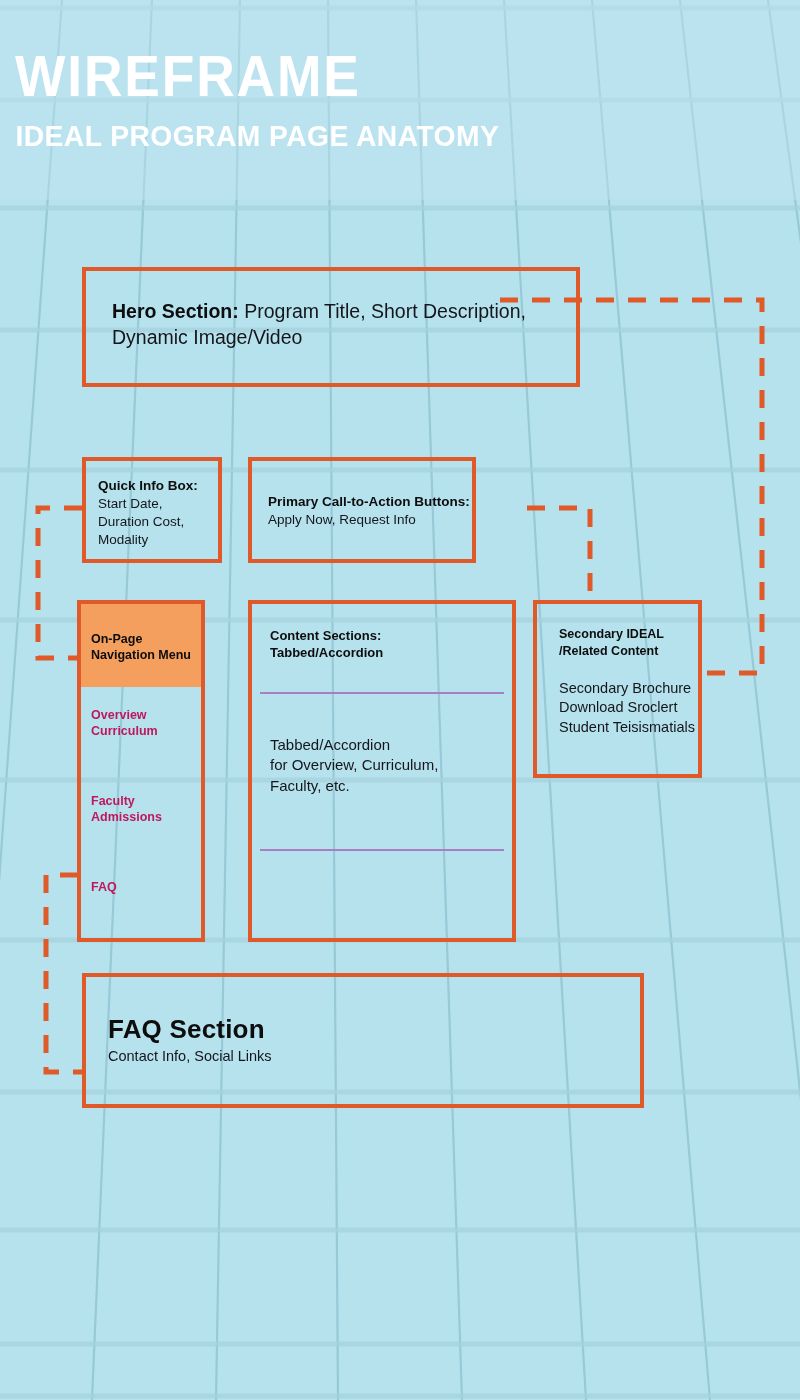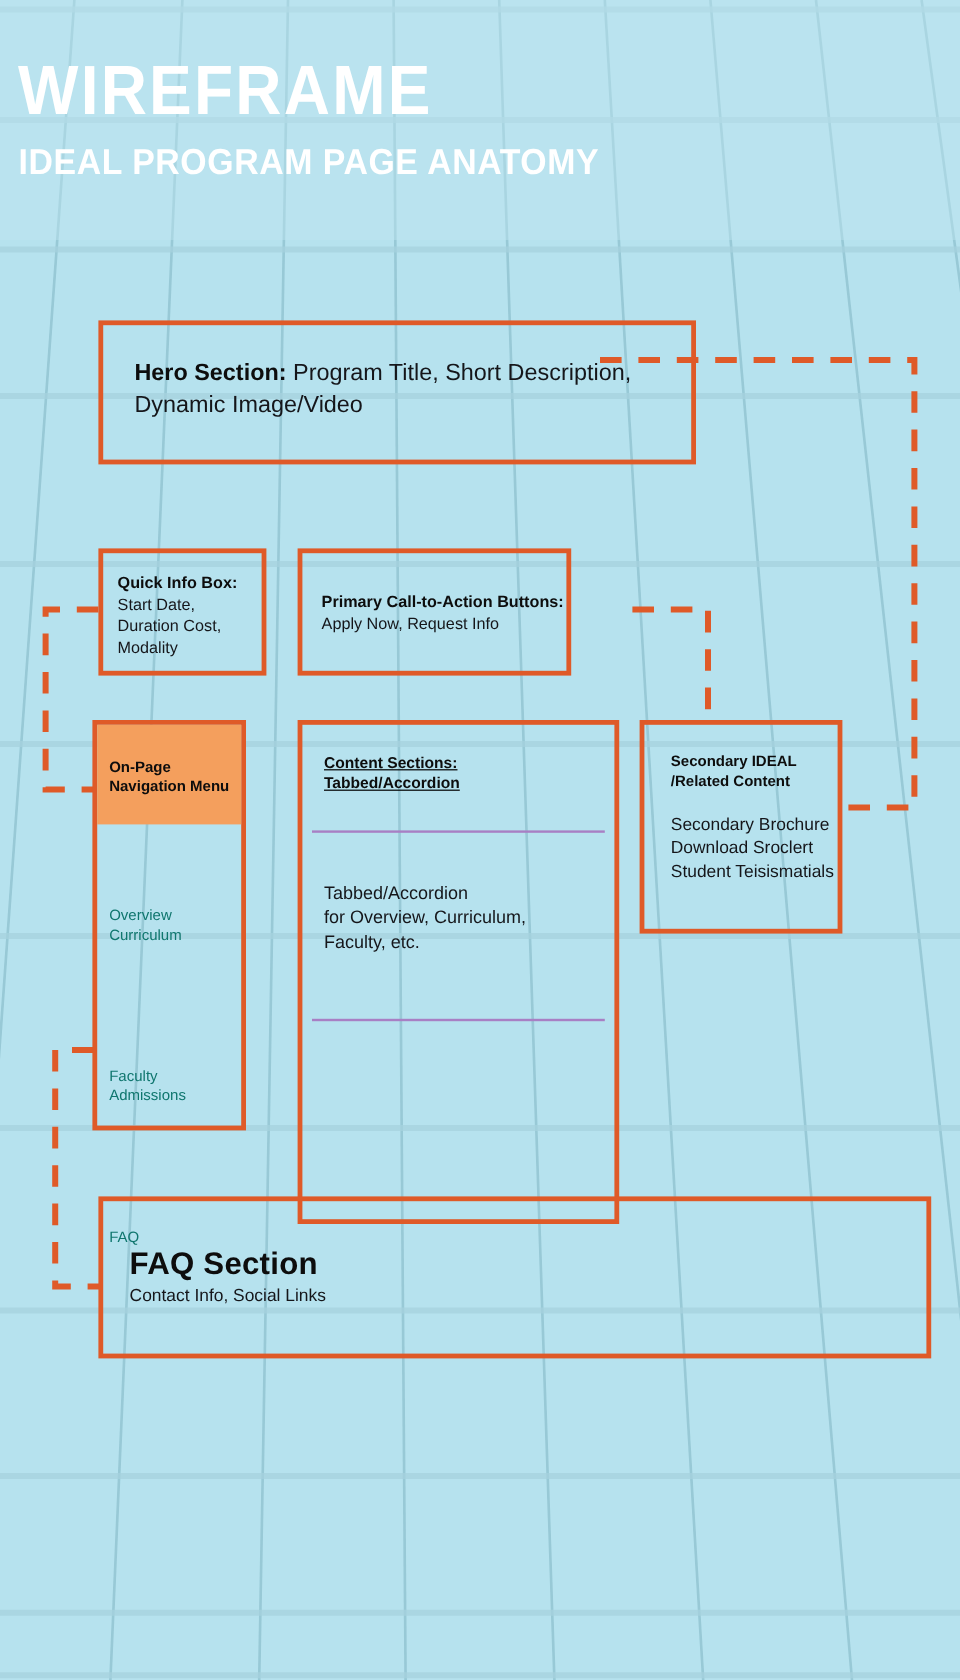--- a/index.html
+++ b/index.html
@@ -67,46 +67,46 @@
   
   #navmenu { left:77px; top:600px; width:128px; height:342px; }
   #navmenu .navhead {
     background:#f49f5d;
     height:83px;
     padding:27px 0 0 10px;
     font-size:12.5px; font-weight:bold; line-height:1.28; color:#0d0d0d;
   }
   #navmenu .navrow {
     padding-left:10px;
-    font-size:12.5px; font-weight:normal; line-height:1.28; color:#0f766e;margin-top:48px;
+    font-size:12.5px; font-weight:bold; line-height:1.28; color:#be185d;
   }
   #navmenu .r1 { padding-top:20px; }
   #navmenu .r2 { padding-top:54px; }
   #navmenu .r3 { padding-top:54px; }
 
   
-  #content { left:248px; top:600px; width:268px; height:420px;text-decoration:underline; }
+  #content { left:248px; top:600px; width:268px; height:342px; }
   #content .inner { padding:24px 0 0 18px; }
   #content .btitle { font-size:13px; line-height:1.3; }
   #content .body { font-size:15px; line-height:1.35; color:#15161a; }
   .divider {
     position:absolute; left:8px; width:244px; height:2px; background:#a87fc4;
   }
   #div1 { top:88px; }
   #div2 { top:245px; }
   #content .body { position:absolute; left:18px; top:131px; }
 
   
   #secondary { left:533px; top:600px; width:169px; height:178px; }
   #secondary .inner { padding:22px 0 0 22px; }
   #secondary .btitle { font-size:12.5px; line-height:1.32; }
   #secondary .body { font-size:14.5px; line-height:1.33; color:#15161a; margin-top:20px; }
 
   
-  #faq { left:82px; top:997px; width:694px; height:135px; }
+  #faq { left:82px; top:973px; width:562px; height:135px; }
   #faq .inner { padding:37px 0 0 22px; }
   #faq .btitle { font-size:26px; letter-spacing:0.2px; }
   #faq .body { font-size:14.5px; color:#15161a; margin-top:3px; }
 
   
   #connectors { position:absolute; inset:0; width:800px; height:1400px; z-index:3; }
 </style>
 </head>
 <body>
 

